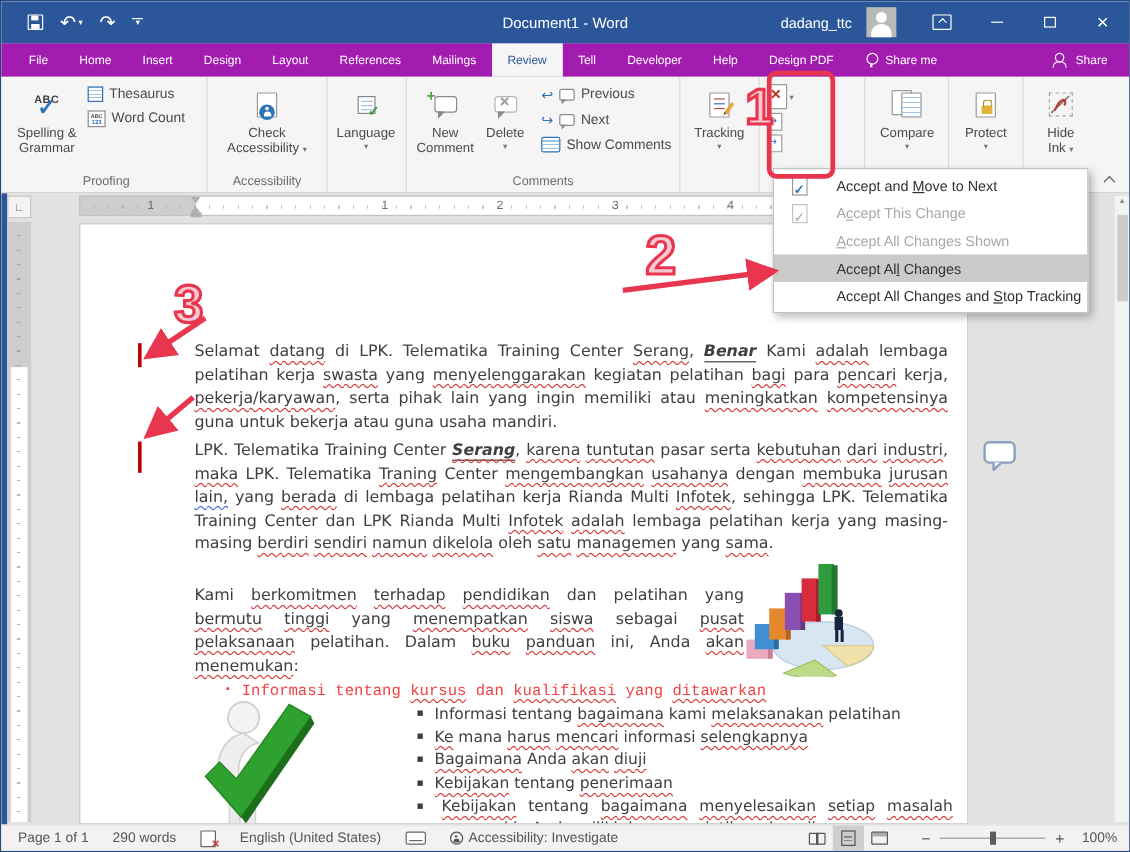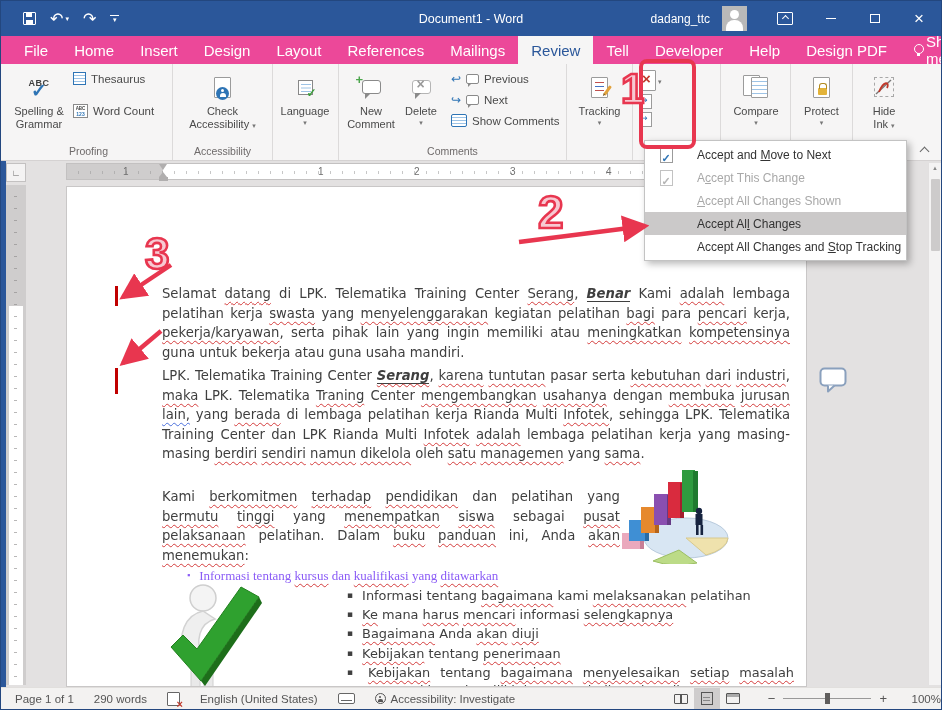--- a/index.html
+++ b/index.html
@@ -27,21 +27,21 @@
   .avatar::before{content:'';position:absolute;left:8px;top:4px;width:9px;height:9px;border-radius:50%;background:#fff}
   .avatar::after{content:'';position:absolute;left:4px;top:14px;width:17px;height:12px;border-radius:8px 8px 0 0;background:#fff}
   .ribbon-disp{width:16px;height:13px;border:1.4px solid #fff;border-radius:1px;position:relative;margin:0 16px}
   .ribbon-disp::after{content:'';position:absolute;left:4.5px;top:2.5px;width:4px;height:4px;border-top:1.4px solid #fff;border-left:1.4px solid #fff;transform:rotate(45deg)}
   .wbtn{width:44px;height:35px;display:flex;align-items:center;justify-content:center;font-size:14px}
   .min-glyph{width:10px;height:1.4px;background:#fff}
   .max-glyph{width:10px;height:9px;border:1.3px solid #fff}
   .close-glyph{font-size:17px;line-height:17px}
 
   
-  .tabbar{height:28px;background:#ec4899;display:flex;align-items:stretch;color:#fff;padding-left:10px;font-size:15px}
+  .tabbar{height:28px;background:#a21caf;display:flex;align-items:stretch;color:#fff;padding-left:10px;font-size:10px}
   #tabs{display:flex}
   .tab{padding:0 13px;display:flex;align-items:center;white-space:nowrap}
   .tab.active{background:#f6f5f5;color:#2b579a}
   .tab-extra{display:flex;align-items:center;gap:6px;padding:0 12px}
   .bulb{width:12px;height:12px;position:relative}
   .bulb::before{content:'';position:absolute;left:2px;top:0;width:8px;height:8px;border:1.4px solid #fff;border-radius:50%}
   .bulb::after{content:'';position:absolute;left:5px;bottom:0;width:2.5px;height:3px;background:#fff}
   .share-ic{width:13px;height:12px;position:relative}
   .share-ic::before{content:'';position:absolute;left:2px;top:0;width:6px;height:6px;border:1.3px solid #fff;border-radius:50%}
   .share-ic::after{content:'';position:absolute;left:0;bottom:-1px;width:10px;height:5px;border:1.3px solid #fff;border-bottom:none;border-radius:5px 5px 0 0}
@@ -131,21 +131,21 @@
   .para{position:absolute;width:628px;font-family:"DejaVu Sans",sans-serif;font-size:13.2px;line-height:19.5px;color:#3f3f3f;text-align:justify}
   .p1{left:95px;top:97px}
   .p2{left:95px;top:179px}
   .p3{left:95px;top:300px;width:458px}
   .sq-red{text-decoration-line:underline;text-decoration-style:wavy;text-decoration-color:#d43c3c;text-decoration-thickness:1px;text-underline-offset:3px}
   .sq-blue{text-decoration-line:underline;text-decoration-style:wavy;text-decoration-color:#4a6fdc;text-decoration-thickness:1px;text-underline-offset:3px}
   .u-line{border-bottom:1.5px solid #3f3f3f}
   .changebar{position:absolute;left:48px;width:2.5px;background:#c00000}
   .cb1{top:99px;height:20px}
   .cb2{top:181px;height:26px}
-  .b1{position:absolute;left:120px;top:381px;font-family:Liberation Serif, serif;font-size:13px;color:#8b5cf6}
+  .b1{position:absolute;left:120px;top:381px;font-family:Liberation Mono, monospace;font-size:13px;color:#ef4444}
   .b1 .bul,.sub .bul{font-size:9px;vertical-align:2px;margin-right:9px}
   #sublist{position:absolute;left:280px;top:399px;width:447px;font-family:"DejaVu Sans",sans-serif;font-size:12.9px;line-height:18.2px;color:#3f3f3f}
   .sub{text-align:justify}
   .pie-svg{position:absolute;left:553px;top:279px}
   .chk-svg{position:absolute;left:100px;top:396px}
   .comment-bubble{position:absolute;left:818px;top:206px}
 
   
   #accept-menu{position:absolute;left:643px;top:139px;width:263px;background:#fff;border:1px solid #c3c3c3;box-shadow:3px 3px 7px rgba(0,0,0,.28);padding:2px 0;z-index:40}
   .menu-row{height:23px;display:flex;align-items:center;font-size:12px;color:#333}
@@ -173,21 +173,21 @@
   .viewbtn{width:26px;height:100%;display:flex;align-items:center;justify-content:center}
   .viewbtn.active{background:#cfcdcd}
   .vb-read{width:14px;height:10px;border:1.2px solid #555;border-radius:1px;position:relative}
   .vb-read::after{content:'';position:absolute;left:5.5px;top:-1px;width:1.2px;height:10px;background:#555}
   .vb-print{width:12px;height:13px;border:1.2px solid #555;background:repeating-linear-gradient(to bottom,transparent 0 2px,#888 2px 3px) content-box;padding:2px 1.5px}
   .vb-web{width:14px;height:11px;border:1.2px solid #555;border-radius:1px;background:linear-gradient(#aaa 0 0) top/100% 3px no-repeat content-box;padding-top:0}
   .zoomer{display:flex;align-items:center;margin-left:14px}
   .zo-minus,.zo-plus{font-size:13px;color:#555;padding:0 8px}
   .z-track{width:88px;height:1.6px;background:#999;position:relative}
   .z-thumb{position:absolute;left:42px;top:-5px;width:5px;height:11px;background:#605e5c}
-  .zoom-label{width:46px;text-align:right;}
+  .zoom-label{width:46px;text-align:right;padding-right:10px}
 
   
   .annot{position:absolute;z-index:50;pointer-events:none}
   .digit{font-weight:700;color:#f7c9d2;-webkit-text-stroke:2.6px #e8364f;font-family:"Liberation Sans",sans-serif}
   #accept-box{left:638px;top:58px;width:57px;height:90px;border:4px solid #e8364f;border-radius:8px}
 </style>
 </head>
 <body>
 
 <div class="app">
@@ -254,21 +254,21 @@
               <span class="abc-chk"></span>
             </span>
           <span>Spelling &amp;</span>
             <span>Grammar</span>
         </div>
         <div class="smallcol">
           <div class="sb">
               <span class="thes"></span>
               <span>Thesaurus</span>
             </div>
-          <div class="sb" style="margin-top:12px">
+          <div class="sb" style="">
               <span class="wc"></span>
               <span>Word Count</span>
             </div>
         </div>
       </div>
       <div class="grp-l">Proofing</div>
     </div>
 
     <div class="grp" style="width:100px">
       <div class="grp-c" style="justify-content:center">

